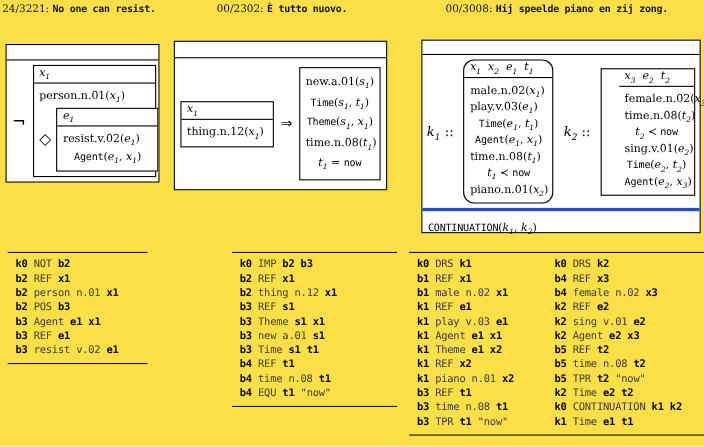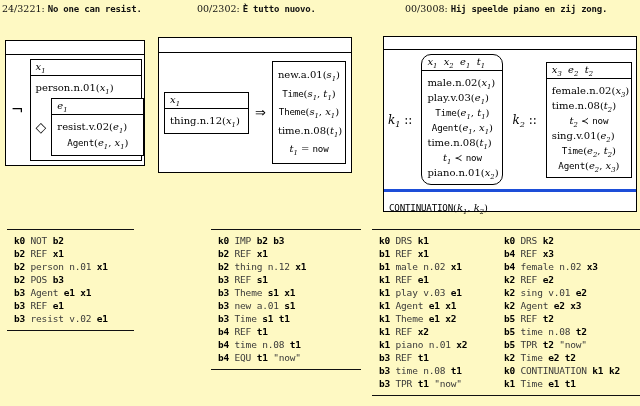--- a/index.html
+++ b/index.html
@@ -1,16 +1,16 @@
 <!DOCTYPE html>
 <html><head>
 <meta charset="utf-8">
 <style>
   html,body{margin:0;padding:0;background:#fff;}
-  #canvas{position:relative;width:640px;height:406px;background:#fef9c3;overflow:hidden;
+  #canvas{position:relative;width:640px;height:406px;background:#fde047;overflow:hidden;
           font-family:"DejaVu Serif",serif;color:#000;text-decoration:underline;}
   .panel-title{position:absolute;font-size:9.5px;white-space:nowrap;color:#111;}
   .panel-title .sent{font-family:"DejaVu Sans Mono",monospace;font-weight:bold;font-size:9px;margin-left:3px;letter-spacing:-0.2px;}
   
   .drs{border:1px solid #000;background:#fff;box-sizing:border-box;}
   .drs-outer{position:absolute;display:flex;flex-direction:column;}
   .drs-head{border-bottom:1px solid #000;padding:1px 5px 2px 5px;font-size:10px;line-height:12px;min-height:12px;white-space:pre;}
   .drs-head.empty{height:14px;padding:0;}
   .drs-body{padding:4px 5px;font-size:10px;flex:1;}
   .inner{display:inline-block;vertical-align:middle;}
@@ -38,21 +38,21 @@
   #drs2 .dl{line-height:18.5px;}
   #box-ante{min-width:85px;}
   #box-cons{min-width:74px;}
   #box-ante .dl{line-height:16px;}
   
   #drs3{left:383px;top:36px;width:254px;height:176px;}
   #drs3 .p3body{display:flex;align-items:center;justify-content:center;gap:9px;padding:4px 4px;}
   #drs3 .dl{line-height:15px;}
   .klabel{font-size:12px;white-space:pre;text-align:right;}
   #box-k1{min-width:82px;border-radius:10px;}
-  #box-k2{min-width:84px;}
+  #box-k2{min-width:84px;padding-left:16px;}
   .drs-foot{border-top:3px solid #1d4ed8;padding:10px 5px 3px 5px;font-size:10px;line-height:12px;white-space:pre;}
   
   .clause-table{position:absolute;border-top:1.5px solid #111;border-bottom:1.5px solid #111;
     padding:4px 0 5px 7px;font-family:"DejaVu Sans Mono",monospace;font-size:9.5px;box-sizing:border-box;}
   .clause-row{line-height:13px;white-space:pre;letter-spacing:-0.2px;}
   .tk-b{font-weight:bold;color:#000;}
   .tk-p{color:#3a3a3a;}
   #table1{left:7px;top:229px;width:127px;}
   #table2{left:182px;top:229px;width:150px;margin-left:29px;}
   #table3{left:372px;top:229px;width:268px;display:flex;}

